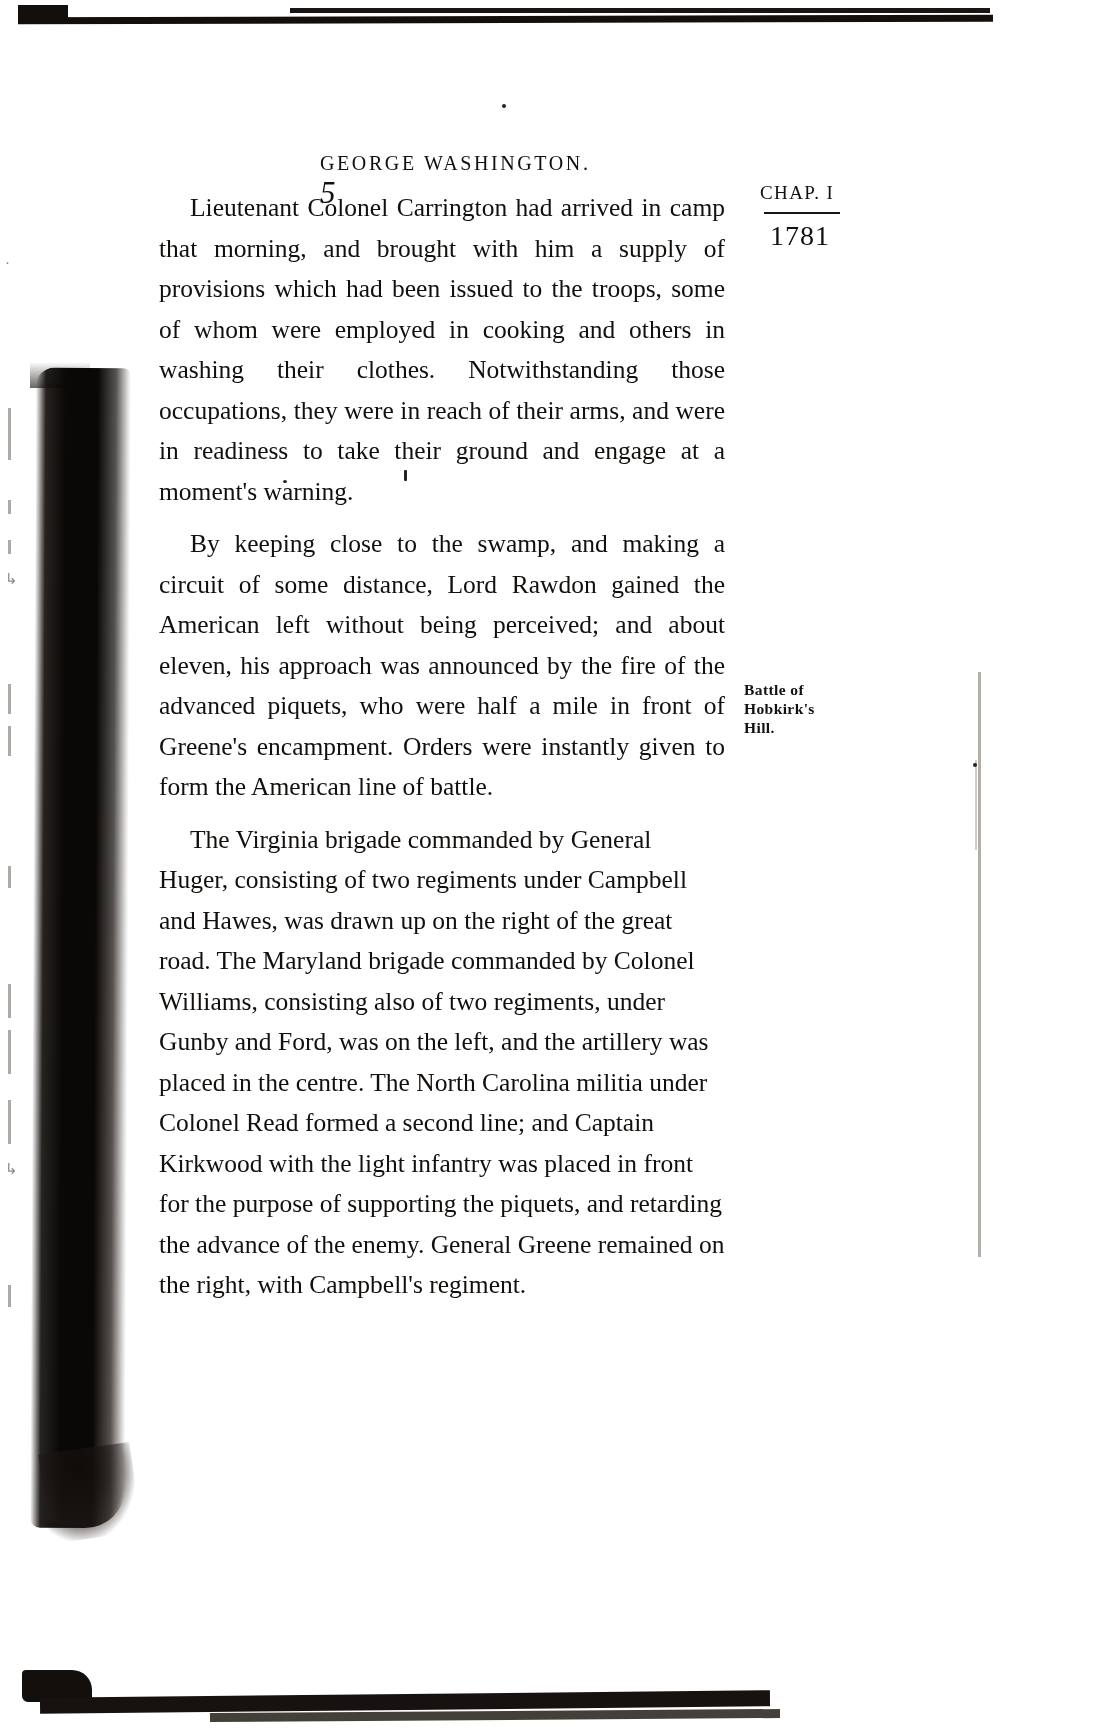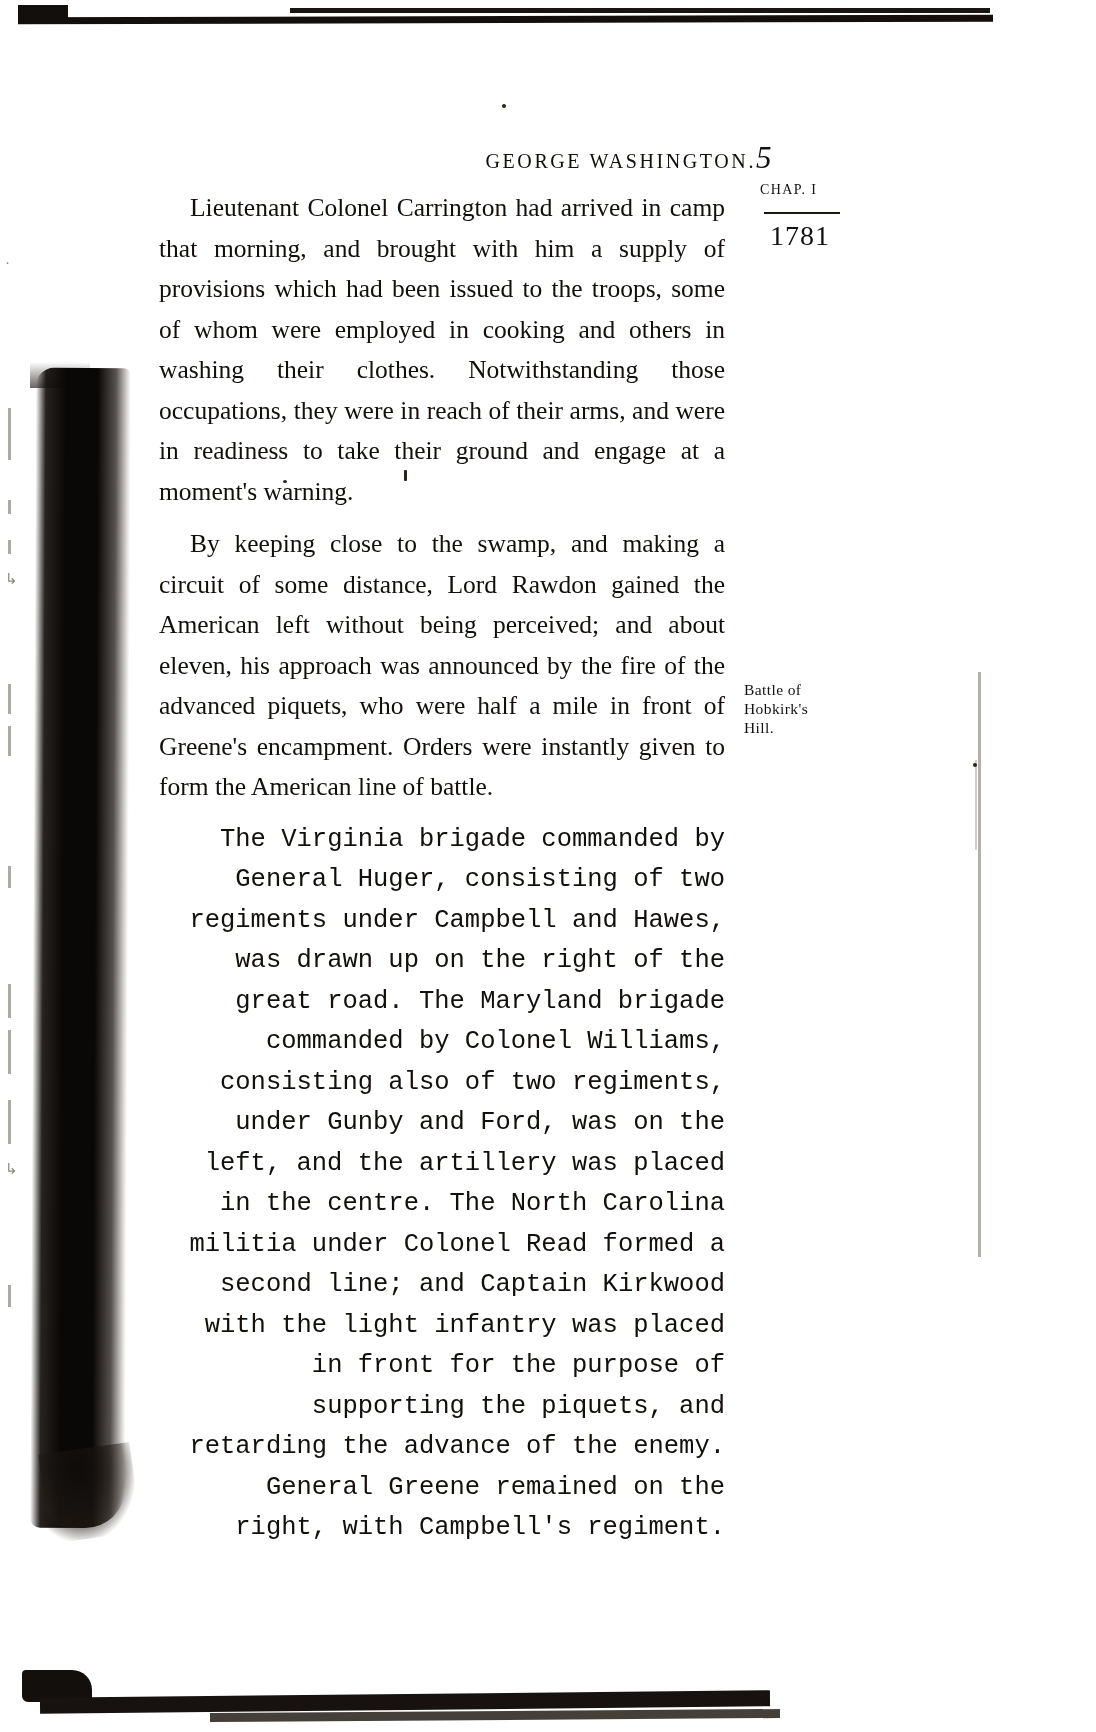--- a/index.html
+++ b/index.html
@@ -147,25 +147,26 @@
   .page {
     position: absolute;
     left: 0; top: 0;
     width: 1096px;
     height: 1732px;
   }
 
   .header {
     position: absolute;
     left: 145px;
-    top: 140px;
+    top: 152px;
     width: 730px;
     display: flex;
     align-items: baseline;
     justify-content: center;
+    flex-direction: column;
   }
   .running-head {
     font-family: "Liberation Serif", serif;
     font-size: 20px;
     letter-spacing: 2.6px;
     color: #120e0b;
     margin-left: 175px;
   }
   .folio {
     font-family: "Liberation Serif", serif;
@@ -186,34 +187,33 @@
     color: #120f0c;
   }
   .textcol p {
     margin: 12px;
     text-indent: 31px;
     text-align: justify;
     -webkit-hyphens: none;
     hyphens: none;
   }
   .textcol p.last {
-    text-align: right;
-    font-family: Liberation Mono, monospace;
+    text-align: left;
   }
 
   
   .sidenote {
     position: absolute;
     font-family: "Liberation Serif", serif;
     color: #141110;
   }
   .sn-chap {
     left: 760px;
     top: 182px;
-    font-size: 14px;
+    font-size: 19px;
     letter-spacing: 1.4px;
   }
   .sn-rule {
     position: absolute;
     left: 764px;
     top: 212px;
     width: 76px;
     height: 2px;
     background: #191513;
   }
@@ -278,21 +278,21 @@
   <div class="speck" style="left:973px; top:763px; width:4px; height:4px;"></div>
 
   <div class="header">
     <div class="running-head">GEORGE  WASHINGTON.</div>
     <div class="folio">5</div>
   </div>
 
   <div class="sidenote sn-chap">CHAP. I</div>
   <div class="sn-rule"></div>
   <div class="sidenote sn-year">1781</div>
-  <div class="sidenote sn-battle" style="white-space: pre-line;">Battle of
+  <div class="sidenote sn-battle" style="white-space: pre-line; font-weight: bold;">Battle of
 Hobkirk's
 Hill.</div>
 
   <div class="textcol">
     <p>Lieutenant Colonel Carrington had arrived in camp that morning, and brought with him a supply of provisions which had been issued to the troops, some of whom were employed in cooking and others in washing their clothes. Notwithstanding those occupations, they were in reach of their arms, and were in readiness to take their ground and engage at a moment's warning.</p>
     <p>By keeping close to the swamp, and making a circuit of some distance, Lord Rawdon gained the American left without being perceived; and about eleven, his approach was announced by the fire of the advanced piquets, who were half a mile in front of Greene's encampment.  Orders were instantly given to form the American line of battle.</p>
     <p class="last">The Virginia brigade commanded by General Huger, consisting of two regiments under Campbell and Hawes, was drawn up on the right of the great road.  The Maryland brigade commanded by Colonel Williams, consisting also of two regiments, under Gunby and Ford, was on the left, and the artillery was placed in the centre.  The North Carolina militia under Colonel Read formed a second line; and Captain Kirkwood with the light infantry was placed in front for the purpose of supporting the piquets, and retarding the advance of the enemy.  General Greene remained on the right, with Campbell's regiment.</p>
   </div>
 
 </div>

